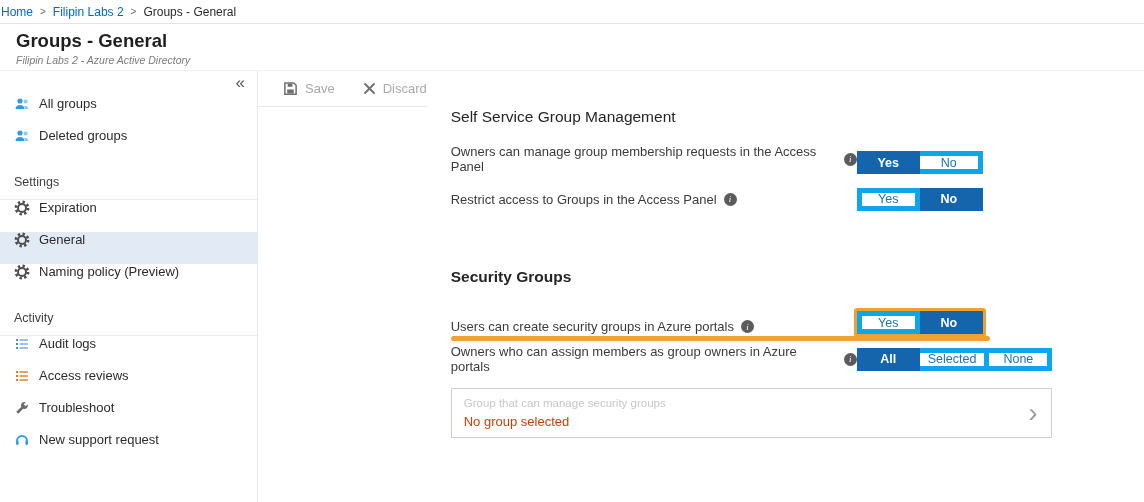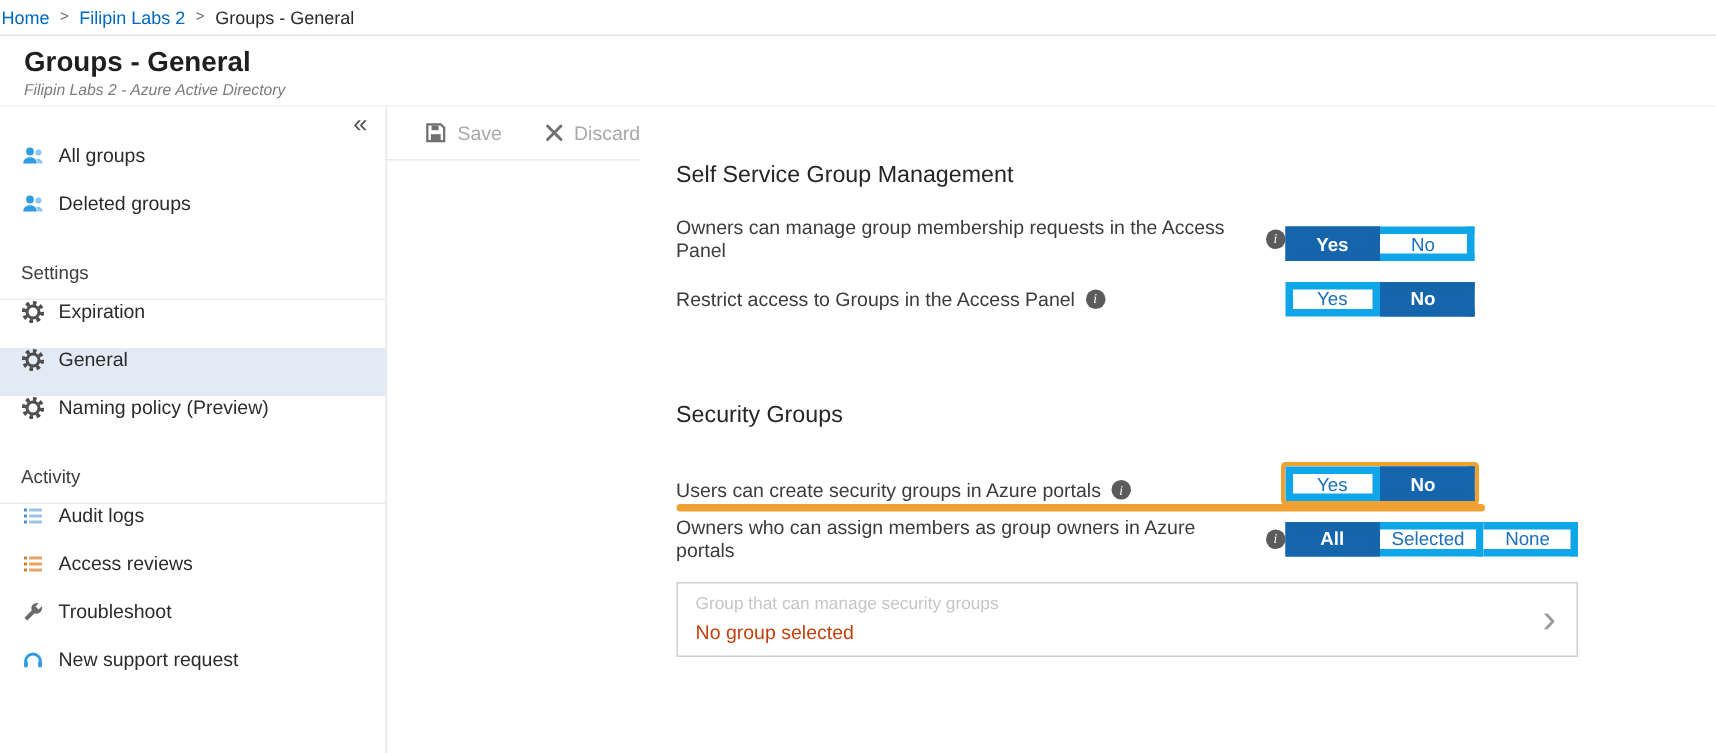--- a/index.html
+++ b/index.html
@@ -32,21 +32,21 @@
   .side-header { margin-top:13px; padding:0 0 7px 14px; border-bottom:1px solid #ebebeb;
     font-size:12.5px; line-height:19px; color:#3f3f3f; }
   
   .content { flex:1; display:flex; flex-direction:row; min-width:0; }
   .toolbar { height:36px; flex:none; display:flex; align-items:center; gap:28px;
     padding-left:25px; border-bottom:1px solid #eaeaea; }
   .tool-btn { display:flex; align-items:center; gap:7px; font-size:13px; color:#a8a8a8;
     cursor:default; }
   .content-inner { position:relative; padding:36px 18px 0 24px; }
   .section-title { font-size:15.5px; color:#252525; line-height:19px; }
-  .section-2 { margin-top:56px; }
+  .section-2 { margin-top:56px;font-weight:bold; }
   .setting-row { display:flex; align-items:center; height:24px; margin-top:13px; position:relative; }
   .setting-row.first { margin-top:24px;align-items:flex-end; }
   .setting-label { flex:0 0 406px; display:flex; align-items:center; gap:7px;
     font-size:13px; color:#3b3b3b; }
   .info-icon { width:13px; height:13px; border-radius:50%; background:#5b5b5b; color:#fff;
     font-size:9px; font-style:italic; font-family:"Liberation Serif", serif;
     display:inline-flex; align-items:center; justify-content:center; flex:none; cursor:pointer; }
   .toggle { display:flex; }
   .toggle.hl { box-shadow:0 0 0 3px #efa231; border-radius:1px; }
   .tg { height:23px; min-width:63px; padding:0 8px; border:5px solid #0ea5e9; background:#fff;

